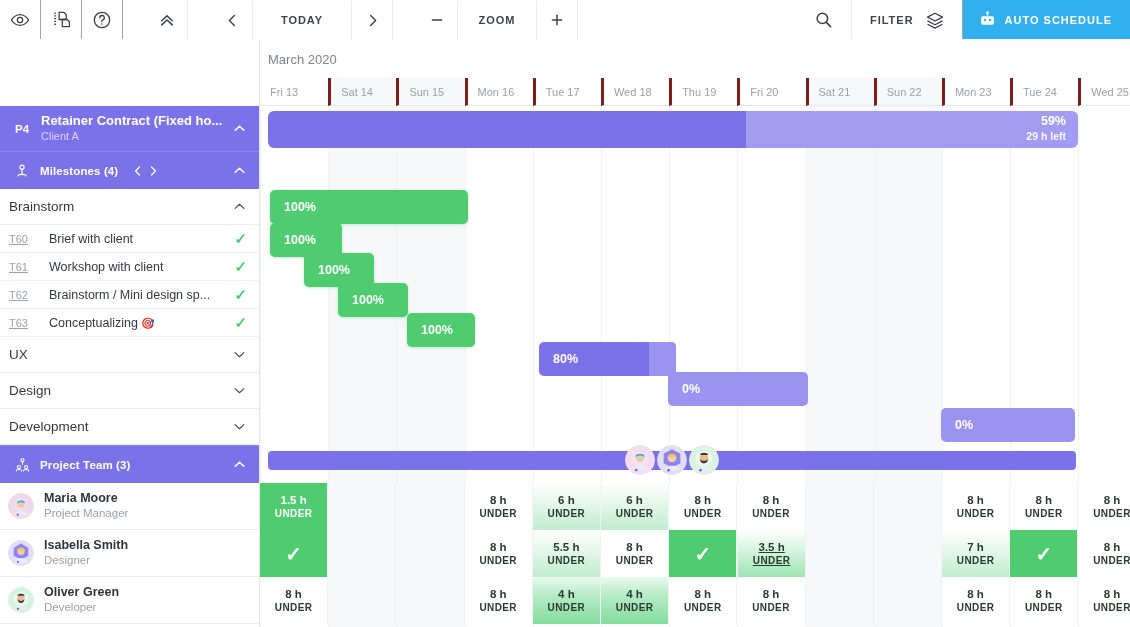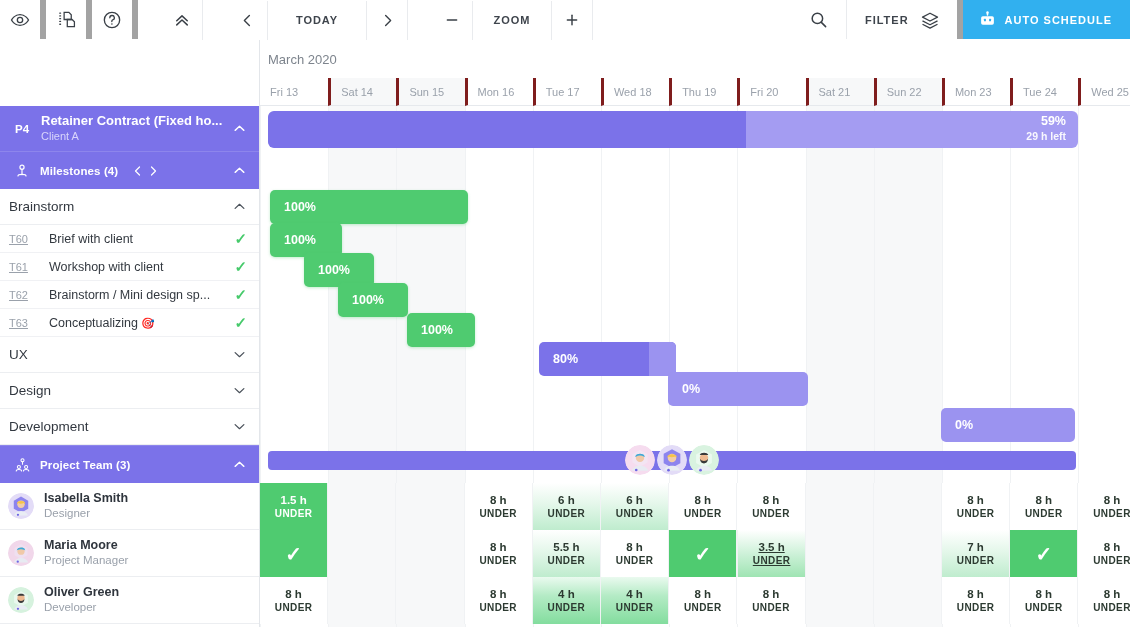--- a/index.html
+++ b/index.html
@@ -21,21 +21,21 @@
     width: 1130px; height: 40px;
     background: #ffffff;
     border-bottom: 1px solid #e9ebee;
     display: flex; align-items: stretch;
   }
   .tb-left { display: flex; align-items: stretch; }
   .tb-right { margin-left: auto; display: flex; align-items: stretch; }
   .tb-btn {
     display: flex; align-items: center; justify-content: center;
     min-width: 40px; height: 39px;
-    border-right: 6px solid #a3a3a3;
+    border-right: 1px solid #a3a3a3;
     background: #fff;
     cursor: pointer;
     font-size: 11px; font-weight: bold; letter-spacing: .09em;
     color: #3e444c;
   }
   .tb-group { display: flex; align-items: center; border-right: 1px solid #e9ebee; }
   .tb-group .tb-btn { border-right: 1px solid #e9ebee; }
   .tb-group .tb-btn:last-child { border-right: none; }
   .tb-sep { width: 24px; }
   .tb-today { padding: 0 16px; min-width: 66px; }
@@ -447,48 +447,48 @@
       <span class="g-caret ico">
         <svg width="15" height="15" viewBox="0 0 24 24" fill="none" stroke="#ffffff" stroke-width="2.2" stroke-linecap="round" stroke-linejoin="round">
             <polyline points="5,15 12,8.5 19,15"></polyline>
           </svg>
       </span>
     </div>
 
     <div class="sb-member">
       <span class="avatar">
         <svg width="26" height="26" viewBox="0 0 36 36">
+          <circle cx="18" cy="18" r="18" fill="#f1d7ea"></circle>
+          <path d="M18 6l9 5v10l-9 5-9-5V11z" fill="#efe0f0"></path>
+          <circle cx="18" cy="15.5" r="5" fill="#f0c9a8"></circle>
+          <path d="M12.6 13.2c.6-3.6 10.2-3.8 10.8 0l.4 1.3-.9-.5c-3.2-1.7-6.6-1.7-9.8 0l-.9.5z" fill="#3fa9d8"></path>
+          <path d="M8 31c1.4-4 5.3-6.2 10-6.2S26.6 27 28 31z" fill="#e7ebf2"></path>
+          <circle cx="13.5" cy="30" r="1.6" fill="#6f66e3"></circle>
+        </svg>
+      </span>
+      <span class="m-text">
+        <span class="m-name" style="display:block">Maria Moore</span>
+        <span class="m-role" style="display:block">Project Manager</span>
+      </span>
+    </div>
+
+    <div class="sb-member">
+      <span class="avatar">
+        <svg width="26" height="26" viewBox="0 0 36 36">
           <circle cx="18" cy="18" r="18" fill="#e3dcf7"></circle>
           <path d="M18 5l10 5.6v11.2L18 27.4 8 21.8V10.6z" fill="#8d84ee"></path>
           <circle cx="18" cy="15.5" r="5.1" fill="#f3cda6"></circle>
           <path d="M12.4 14.2c.3-4.2 11-4.4 11.2 0 .1 1.5-1.1 1-1.6-.4-2.8 1.3-5.5 1.3-8.2 0-.5 1.5-1.5 1.9-1.4.4z" fill="#f5c34a"></path>
           <path d="M8.4 31c1.3-4 5.2-6.2 9.6-6.2s8.3 2.2 9.6 6.2z" fill="#e9edf4"></path>
           <circle cx="13.8" cy="30.2" r="1.6" fill="#6f66e3"></circle>
         </svg>
       </span>
       <span class="m-text">
         <span class="m-name" style="display:block">Isabella Smith</span>
         <span class="m-role" style="display:block">Designer</span>
-      </span>
-    </div>
-
-    <div class="sb-member">
-      <span class="avatar">
-        <svg width="26" height="26" viewBox="0 0 36 36">
-          <circle cx="18" cy="18" r="18" fill="#f1d7ea"></circle>
-          <path d="M18 6l9 5v10l-9 5-9-5V11z" fill="#efe0f0"></path>
-          <circle cx="18" cy="15.5" r="5" fill="#f0c9a8"></circle>
-          <path d="M12.6 13.2c.6-3.6 10.2-3.8 10.8 0l.4 1.3-.9-.5c-3.2-1.7-6.6-1.7-9.8 0l-.9.5z" fill="#3fa9d8"></path>
-          <path d="M8 31c1.4-4 5.3-6.2 10-6.2S26.6 27 28 31z" fill="#e7ebf2"></path>
-          <circle cx="13.5" cy="30" r="1.6" fill="#6f66e3"></circle>
-        </svg>
-      </span>
-      <span class="m-text">
-        <span class="m-name" style="display:block">Maria Moore</span>
-        <span class="m-role" style="display:block">Project Manager</span>
       </span>
     </div>
 
     <div class="sb-member">
       <span class="avatar">
         <svg width="26" height="26" viewBox="0 0 36 36">
           <circle cx="18" cy="18" r="18" fill="#d6f2de"></circle>
           <path d="M18 6l9.5 5.3v10.4L18 27 8.5 21.7V11.3z" fill="#e9f8ee"></path>
           <circle cx="18" cy="15.5" r="5.1" fill="#eeba91"></circle>
           <path d="M12.9 12c.8-3.5 9.4-3.6 10.2 0z" fill="#3a3a3a"></path>

